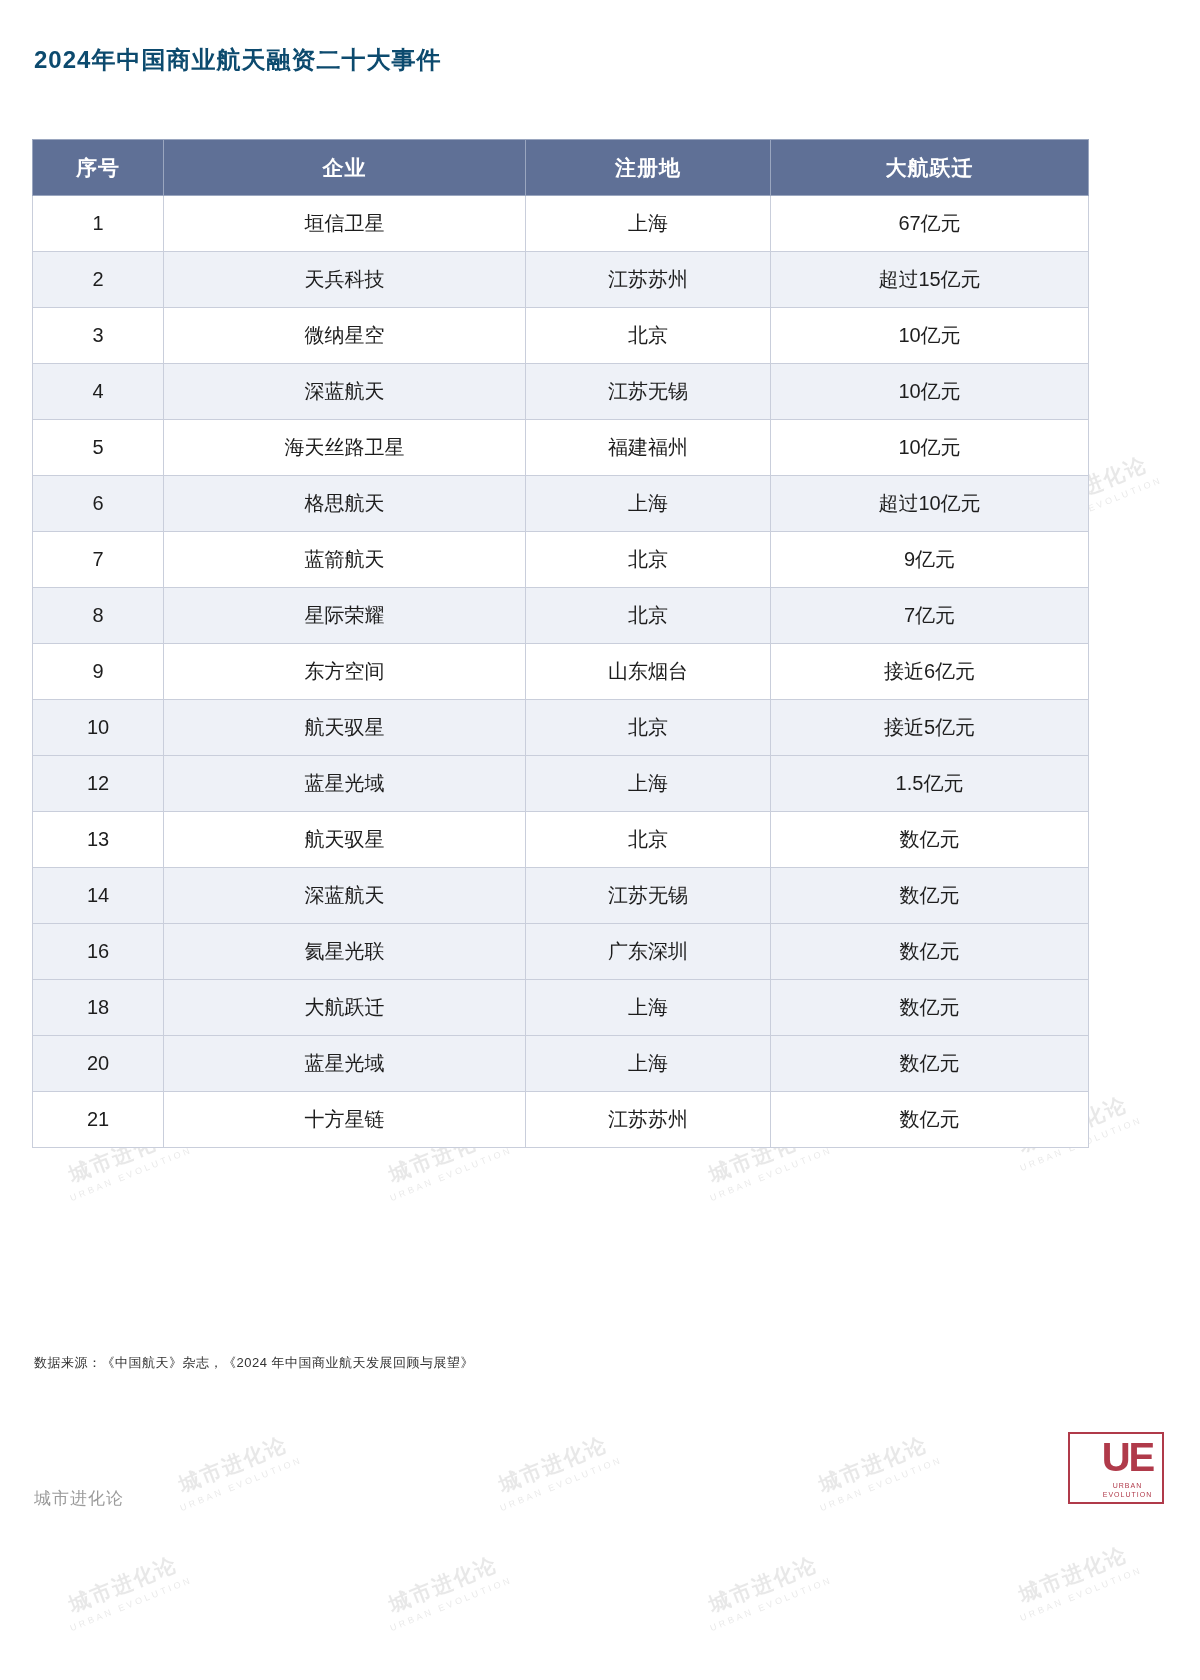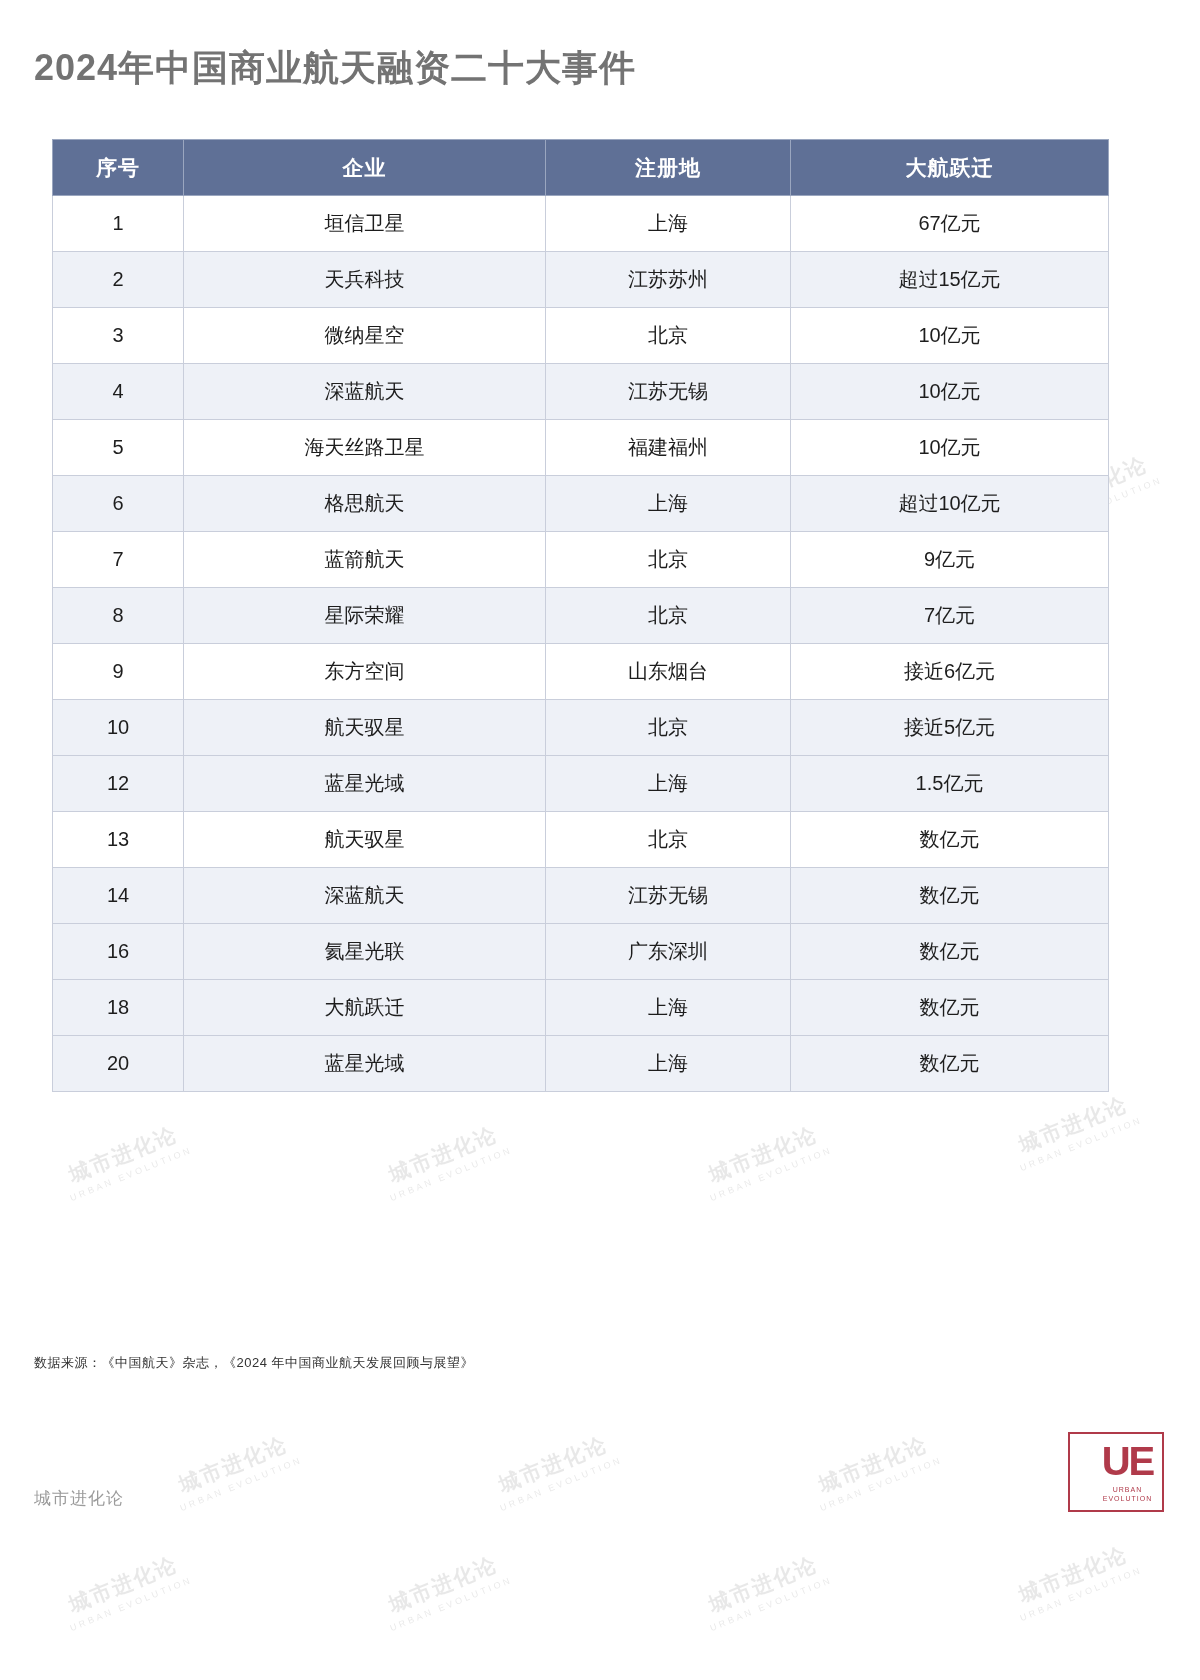--- a/index.html
+++ b/index.html
@@ -51,40 +51,39 @@
     display: block;
     margin-top: 2px;
     font-weight: 400;
   }
 
   
   .title {
     position: absolute;
     left: 34px;
     top: 44px;
-    font-size: 36px;
+    font-size: 24px;
     font-weight: 700;
     letter-spacing: 1px;
-    color: #737373;
+    color: #0c4a6e;
     z-index: 10;
   }
 
   
   .table-wrap {
     position: absolute;
     left: 32px;
     top: 139px;
     width: 1056px;
     z-index: 10;
   }
   table.data-table {
     border-collapse: collapse;
     width: 100%;
     table-layout: fixed;
-    margin-left: 20px;
   }
   table.data-table th {
     background: #5f7096;
     color: #ffffff;
     font-size: 21px;
     font-weight: 700;
     height: 53px;
     border: 1px solid #9aa6bf;
     letter-spacing: 1px;
   }
@@ -126,21 +125,21 @@
     font-size: 17px;
     color: #9b9b9b;
     letter-spacing: 1px;
     z-index: 10;
   }
   .footer-logo {
     position: absolute;
     right: 36px;
     top: 1432px;
     width: 96px;
-    height: 80px;
+    height: 72px;
     border: 2px solid #b03a4a;
     box-sizing: border-box;
     z-index: 10;
     display: flex;
     flex-direction: column;
     align-items: center;
     justify-content: center;
     padding-left: 23px;
   }
   .footer-logo .logo-mark {
@@ -355,20 +354,26 @@
             <td>大航跃迁</td>
             <td>上海</td>
             <td>数亿元</td>
           </tr>
           <tr class="even">
             <td>20</td>
             <td>蓝星光域</td>
             <td>上海</td>
             <td>数亿元</td>
           </tr>
+          <tr class="odd">
+            <td>21</td>
+            <td>十方星链</td>
+            <td>江苏苏州</td>
+            <td>数亿元</td>
+          </tr>
         </tbody>
     </table>
   </div>
 
   <div class="source-note">数据来源：《中国航天》杂志，《2024 年中国商业航天发展回顾与展望》</div>
 
   <div class="footer-brand">城市进化论</div>
 
   <div class="footer-logo">
     <div class="logo-mark">UE</div>

